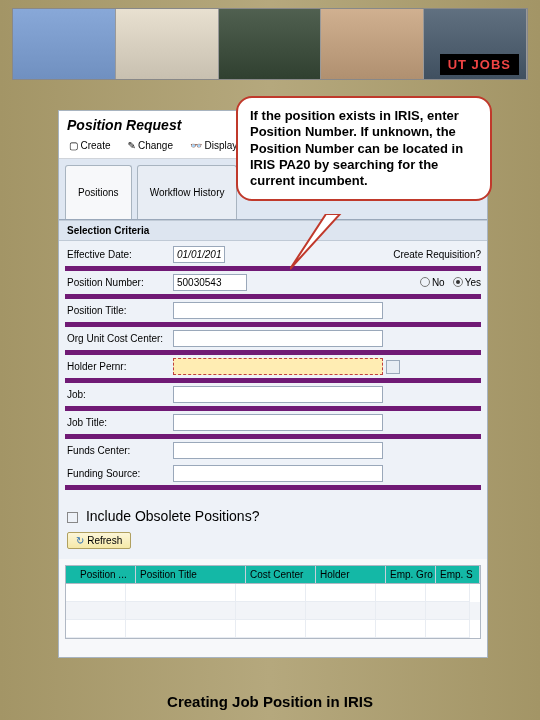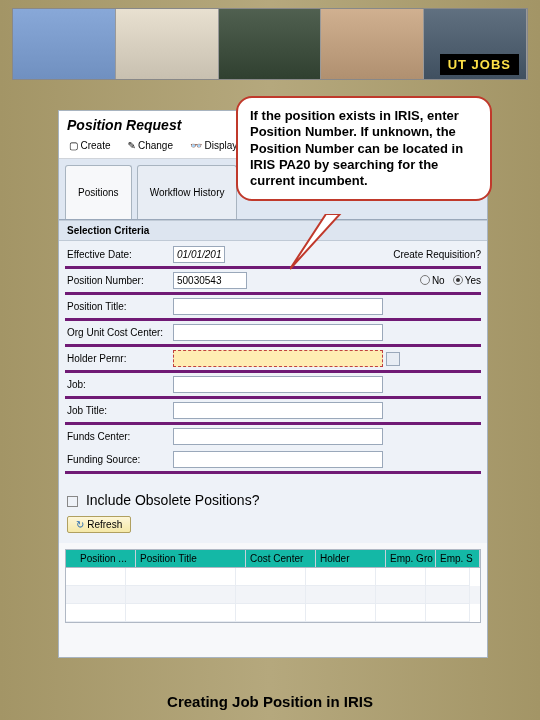--- a/index.html
+++ b/index.html
@@ -23,21 +23,21 @@
   .banner-img:nth-child(1){background:linear-gradient(#88a8d8,#7090c0);}
   .banner-img:nth-child(2){background:linear-gradient(#e8e0d0,#c8c0b0);}
   .banner-img:nth-child(3){background:linear-gradient(#506050,#304030);}
   .banner-img:nth-child(4){background:linear-gradient(#d0b090,#b09070);}
   .banner-img:nth-child(5){background:linear-gradient(#607080,#405060);}
   .banner-logo {
     position: absolute;
     right: 8px;
     bottom: 4px;
     background: #000;
-    color: #fde047;
+    color: #ef4444;
     font-size: 13px;
     font-weight: bold;
     padding: 3px 8px;
     letter-spacing: 1px;
   }
   .app-panel {
     position: absolute;
     left: 58px;
     top: 110px;
     width: 430px;
@@ -92,21 +92,21 @@
     border-bottom: 1px solid #c0cad6;
   }
   .form-body {
     background: #eef2f8;
     padding: 2px 6px 8px 6px;
   }
   .form-row {
     display: flex;
     align-items: center;
     padding: 3px 0;
-    border-bottom: 3px solid #701a75;
+    border-bottom: 5px solid #701a75;
     min-height: 22px;
   }
   .form-row.noborder { border-bottom: none; }
   .form-label {
     width: 108px;
     font-size: 10px;
     padding-left: 2px;
   }
   .form-input {
     border: 1px solid #9aa8ba;

